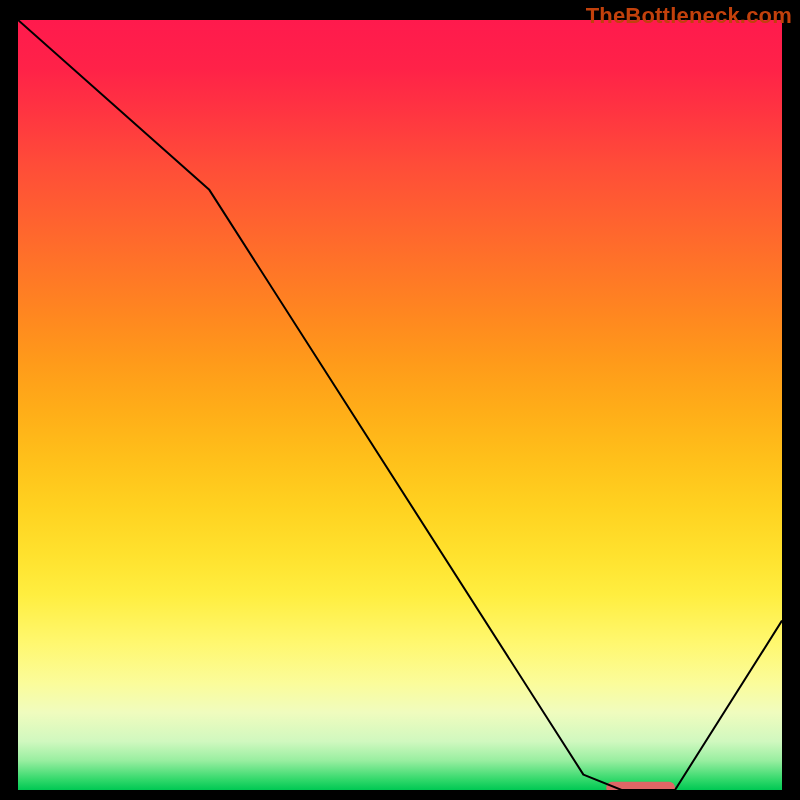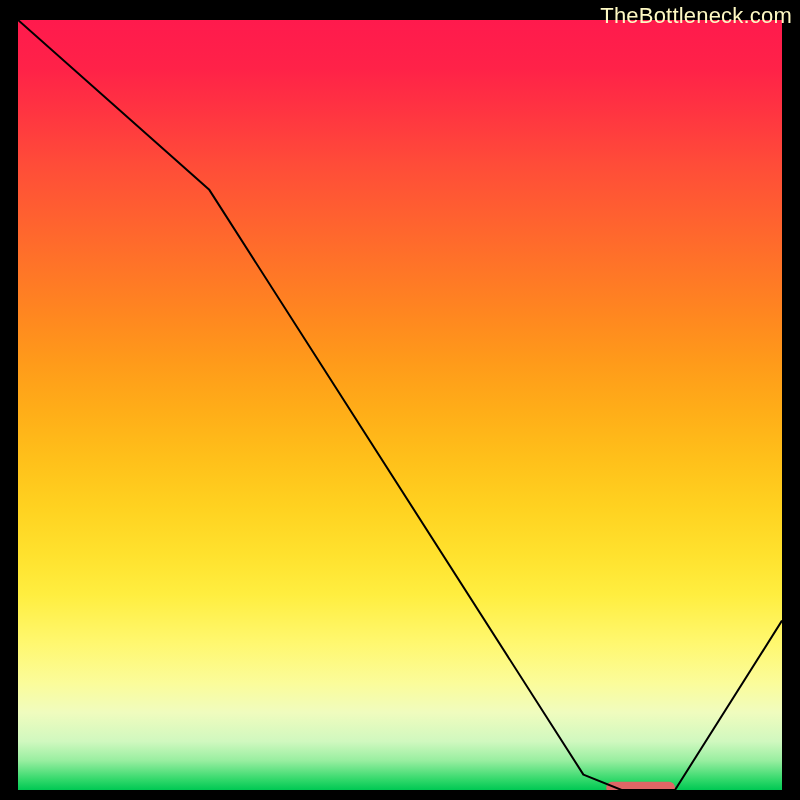--- a/index.html
+++ b/index.html
@@ -12,24 +12,24 @@
   }
   .container {
     position: relative;
     width: 800px;
     height: 800px;
   }
   .watermark {
     position: absolute;
     top: 3px;
     right: 8px;
-    color: #fef9c3;
+    color: #c2410c;
     font-family: Arial, Helvetica, sans-serif;
     font-size: 22px;
-    font-weight: 400;
+    font-weight: 700;
     letter-spacing: 0.2px;
     z-index: 5;
   }
   svg.chart {
     position: absolute;
     display: block;
   }
 </style>
 </head>
 <body>

